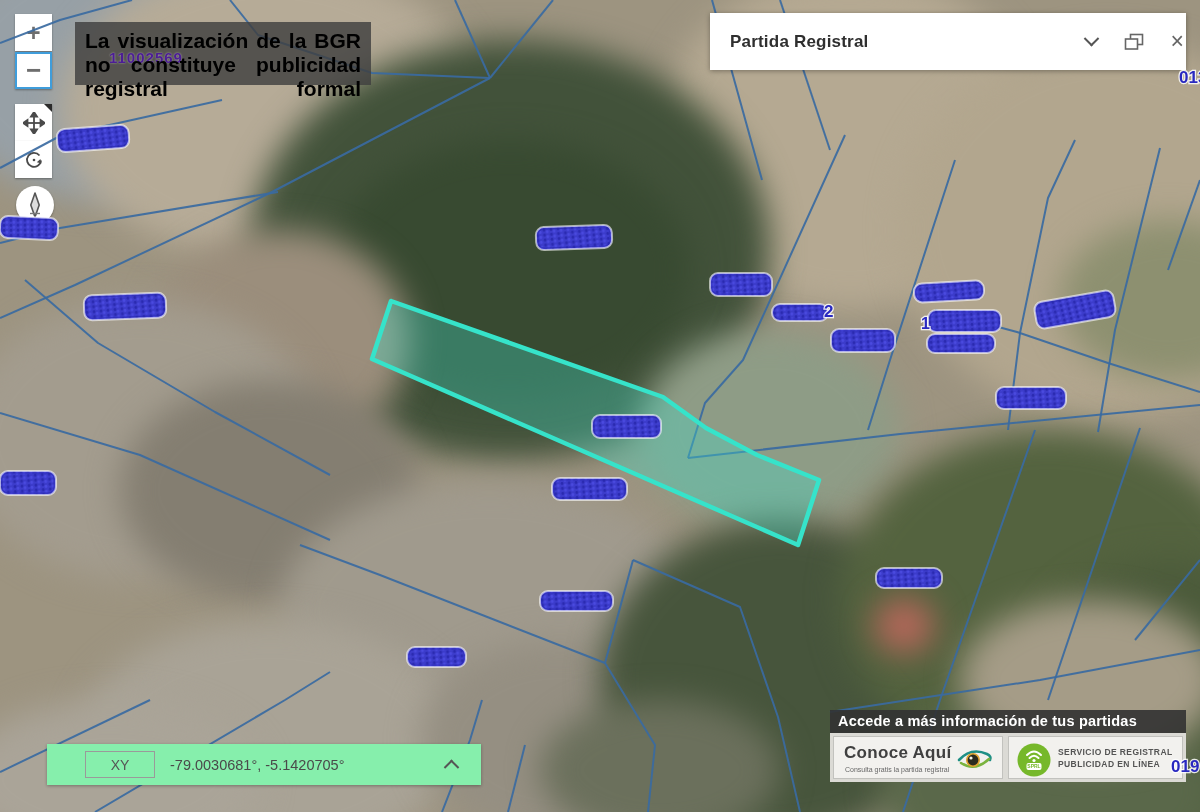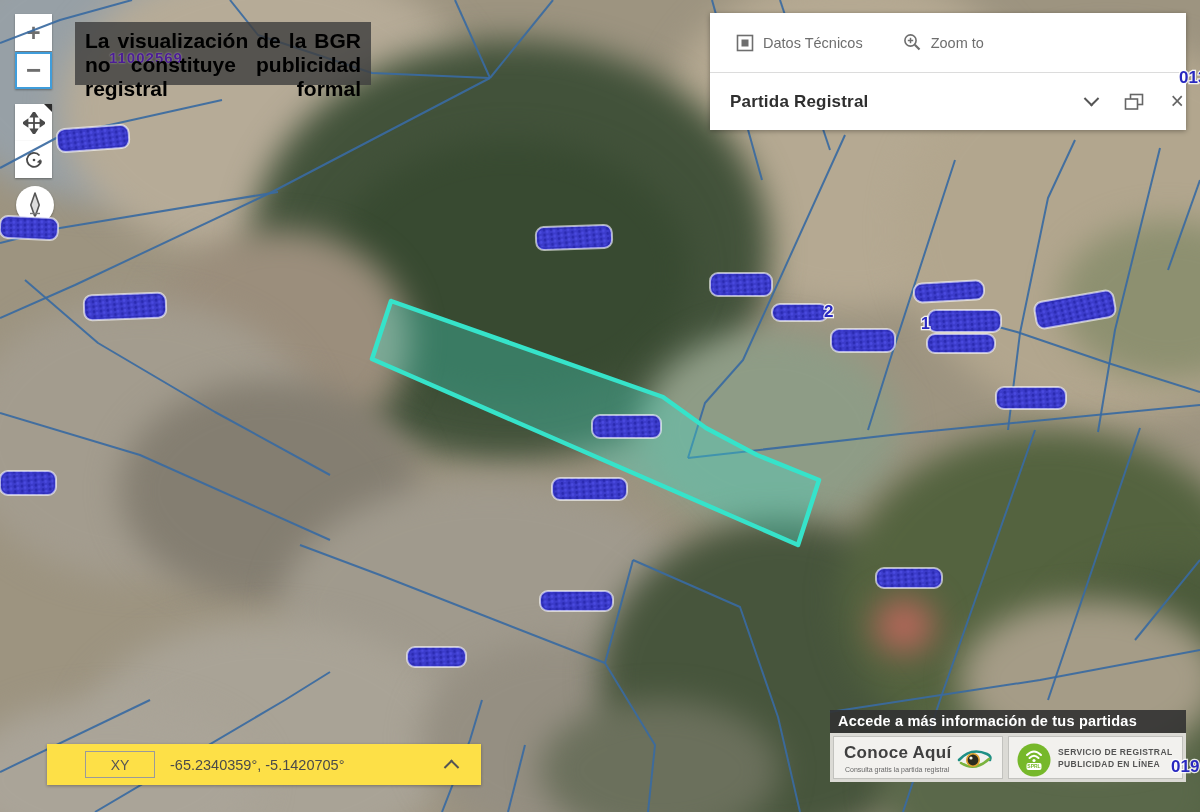--- a/index.html
+++ b/index.html
@@ -46,21 +46,21 @@
   .tr-row2 { height:57px; display:flex; align-items:center; padding:0 2px 0 20px; }
   .tr-title { font-size:17px; font-weight:bold; color:#2f2f2f; letter-spacing:.2px; }
   .tr-icons { margin-left:auto; display:flex; align-items:center; gap:27px; }
   .chev { width:11px; height:11px; border-right:2px solid #555; border-bottom:2px solid #555; }
   .chev.down { transform:rotate(45deg) translate(-2px,-2px); }
   .chev.up   { transform:rotate(-135deg) translate(-2px,-2px); }
   .close-x { font-size:23px; color:#666; line-height:1; cursor:pointer; font-weight:normal; }
 
   
   .xy-bar { position:absolute; left:47px; top:744px; width:434px; height:41px;
-    background:#fde047; box-shadow:0 1px 3px rgba(0,0,0,.3); display:flex;
+    background:#86efac; box-shadow:0 1px 3px rgba(0,0,0,.3); display:flex;
     align-items:center; z-index:6;text-align:right; }
   .xy-box { margin-left:38px; width:70px; height:27px; border:1px solid #9a9a9a;
     display:flex; align-items:center; justify-content:center; color:#555;
     font-size:14px; cursor:pointer; }
   .xy-value { margin-left:15px; color:#4a4a4a; font-size:14.5px; }
   .xy-chev { margin-left:auto; margin-right:24px; cursor:pointer; }
 
   
   .promo { position:absolute; left:830px; top:710px; width:356px; z-index:6; }
   .promo-head { background:rgba(50,50,50,.9); color:#fff; font-weight:bold;
@@ -263,54 +263,36 @@
     <line x1="14" y1="27.5" x2="24" y2="27.5" stroke="#777" stroke-width="1.4"></line>
   </svg>
 </div>
 
 <div class="disclaimer">
   <span class="partida-number">11002569</span>
   <div class="txt">La visualización de la BGR no constituye publicidad registral formal</div>
 </div>
 
 <div class="tr-panel">
-  <div class="tr-row1">
-    <div class="tr-action">
-      <svg width="18" height="18" viewBox="0 0 18 18">
-        <rect x="1.5" y="1.5" width="15" height="15" fill="none" stroke="#6e6e6e" stroke-width="1.6"></rect>
-        <rect x="5.5" y="5.5" width="7" height="7" fill="#6e6e6e"></rect>
-      </svg>
-      <span>Datos Técnicos</span>
-    </div>
-    <div class="tr-action">
-      <svg width="19" height="19" viewBox="0 0 19 19">
-        <circle cx="7.5" cy="7.5" r="5.6" fill="none" stroke="#6e6e6e" stroke-width="1.6"></circle>
-        <line x1="7.5" y1="4.8" x2="7.5" y2="10.2" stroke="#6e6e6e" stroke-width="1.5"></line>
-        <line x1="4.8" y1="7.5" x2="10.2" y2="7.5" stroke="#6e6e6e" stroke-width="1.5"></line>
-        <line x1="11.8" y1="11.8" x2="16.5" y2="16.5" stroke="#6e6e6e" stroke-width="2.2"></line>
-      </svg>
-      <span>Zoom to</span>
-    </div>
-  </div>
   <div class="tr-row2">
     <span class="tr-title">Partida Registral</span>
     <div class="tr-icons">
       <span class="chev down"></span>
       <svg width="20" height="18" viewBox="0 0 20 18">
         <rect x="6.5" y="1.5" width="12" height="10" fill="#fff" stroke="#666" stroke-width="1.6"></rect>
         <rect x="1.5" y="6" width="12" height="10" fill="#fff" stroke="#666" stroke-width="1.6"></rect>
       </svg>
       <span class="close-x">×</span>
     </div>
   </div>
 </div>
 
 <div class="xy-bar">
   <div class="xy-box">XY</div>
-  <span class="xy-value">-65.2340359°, -5.1420705°</span>
+  <span class="xy-value">-79.0030681°, -5.1420705°</span>
   <span class="chev up xy-chev"></span>
 </div>
 
 <div class="promo">
   <div class="promo-head">Accede a más información de tus partidas</div>
   <div class="promo-body">
     <div class="promo-card" style="flex:0 0 170px;">
       <span class="conoce-title">Conoce Aquí</span>
       <span class="conoce-sub">Consulta gratis la partida registral</span>
       <svg class="conoce-eye" width="40" height="30" viewBox="0 0 40 30">

